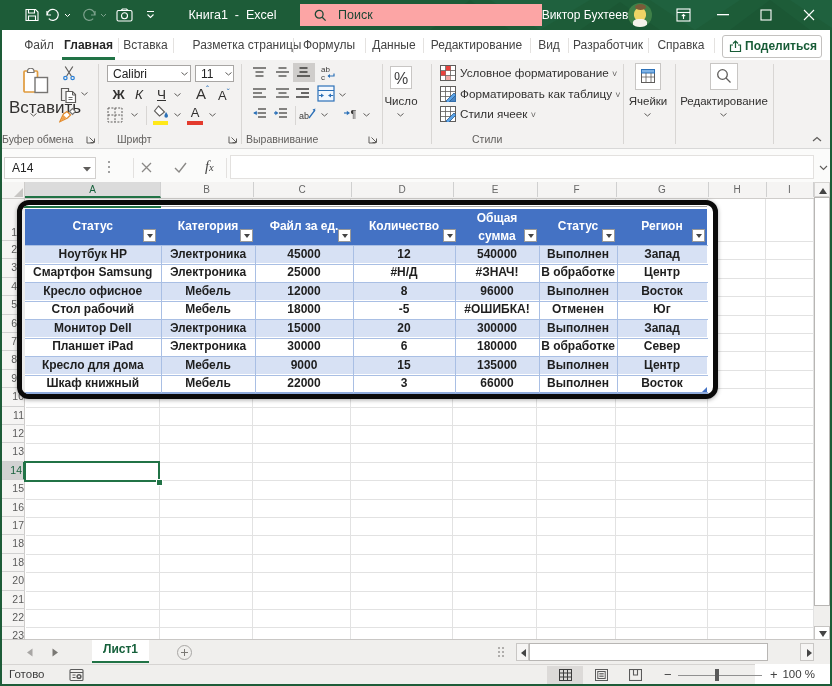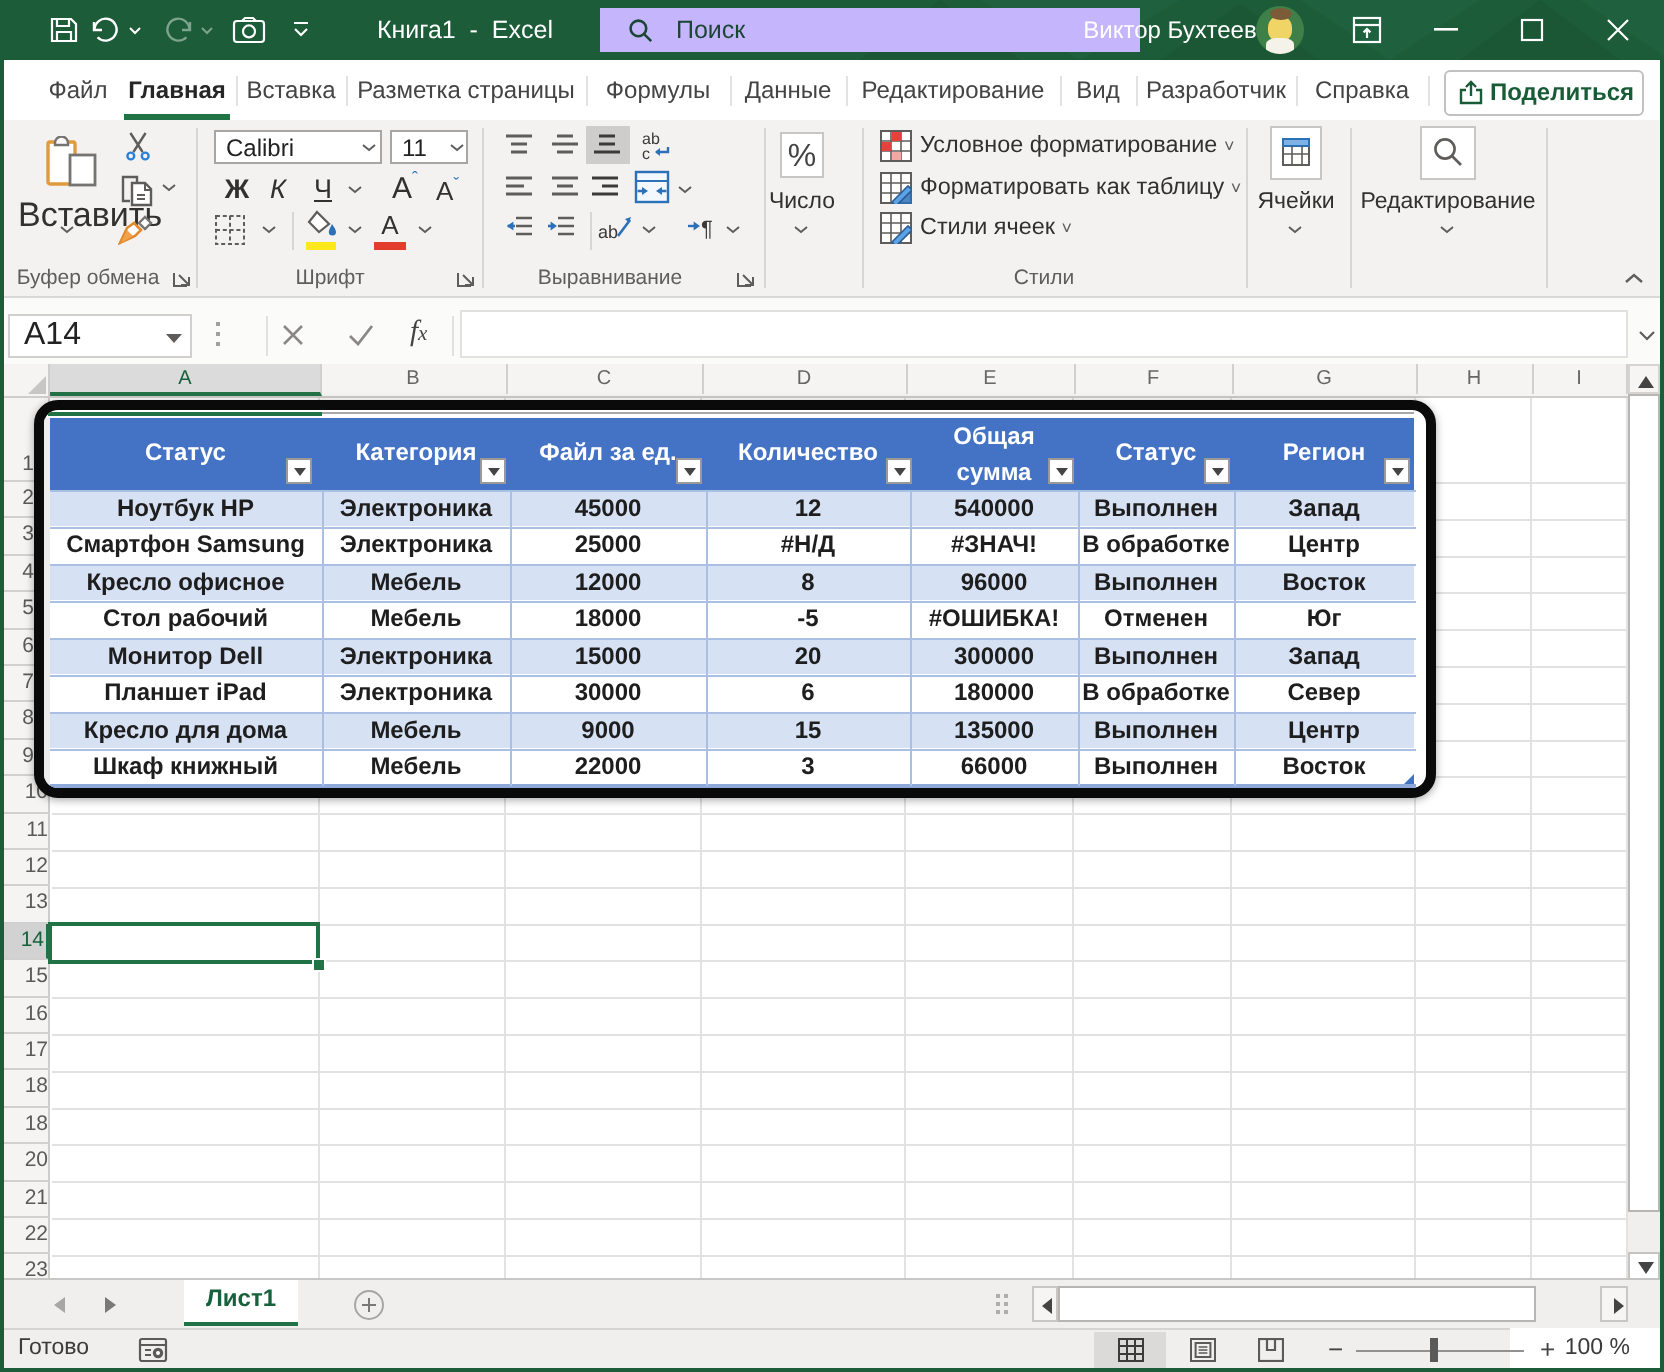--- a/index.html
+++ b/index.html
@@ -1,21 +1,21 @@
 <!DOCTYPE html>
 <html><head>
 <meta charset="utf-8">
 <style>
 html,body{margin:0;padding:0}
 body{width:832px;height:686px;position:relative;font-family:"Liberation Sans",sans-serif;overflow:hidden;background:#fff}
 .ab{position:absolute}
 svg{display:block}
 .tabtx{position:absolute;top:0;height:30px;line-height:30px;font-size:12px;color:#444;text-align:center}
 .sep{position:absolute;width:1px;background:#d8d6d4}
-.glabel{position:absolute;top:72px;height:14px;line-height:14px;font-size:10.5px;color:#605e5c;text-align:center}
+.glabel{position:absolute;top:72px;height:14px;line-height:14px;font-size:10.5px;color:#605e5c;text-align:left}
 .launch{position:absolute;top:74px;width:10px;height:10px}
 .chev{position:absolute;width:7px;height:4px}
 .colh{position:absolute;top:0;height:15px;line-height:16px;font-size:10px;color:#666;text-align:center;border-right:1px solid #d0d0d0}
 .rowh{position:absolute;left:0;width:22px;font-size:10.5px;color:#5a5a5a;text-align:right;padding-right:1px;border-bottom:1px solid #d0d0d0}
 .vline{position:absolute;width:1px;background:#e2e2e2}
 .hdrcell{position:absolute;color:#fff;font-weight:bold;font-size:12px;text-align:center}
 .fbtn{position:absolute;width:13px;height:13px;background:#fff;border:1px solid #999;box-sizing:border-box}
 .fbtn:after{content:"";position:absolute;left:2.5px;top:4px;width:0;height:0;border:3px solid transparent;border-top:4px solid #444}
 .drow{position:absolute;left:2.5px;width:682.9px;height:18.53px}
 .dcell{position:absolute;top:0;height:18.5px;line-height:18.5px;font-size:12px;font-weight:600;color:#1e1e1e;text-align:center;white-space:nowrap}
@@ -59,21 +59,21 @@
   <rect x="1" y="2.5" width="15" height="10.5" rx="1.5"></rect>
       <circle cx="8.5" cy="7.7" r="3"></circle>
       <path d="M5 2.5L6.5 1h4L12 2.5"></path>
  </svg>
 
  <svg class="ab" style="left:146px;top:10px" width="9" height="9" viewBox="0 0 9 9" fill="none" stroke="#fff" stroke-width="1">
       <path d="M1 1.5h7M1.5 4.5l3 3 3-3" stroke-width="1.1"></path>
     </svg>
  <div class="ab" style="left:160px;top:0;width:145px;height:30px;line-height:30px;color:#fff;font-size:12.5px;text-align:center">Книга1&nbsp; - &nbsp;Excel</div>
 
- <div class="ab" style="left:300px;top:4px;width:270px;height:22px;background:#c4b5fd;border-radius:0">
+ <div class="ab" style="left:300px;top:4px;width:242px;height:22px;background:#fca5a5;border-radius:0">
   <svg class="ab" style="left:14px;top:4.5px" width="13" height="13" viewBox="0 0 13 13" fill="none" stroke="#1c4634" stroke-width="1.3">
         <circle cx="5.2" cy="5.2" r="3.9"></circle>
         <path d="M8.2 8.2l3.4 3.4"></path>
       </svg>
   <div class="ab" style="left:38px;top:0;height:22px;line-height:22px;font-size:12.5px;color:#1c4634">Поиск</div>
  </div>
  <div class="ab" style="left:538px;top:0;width:94px;height:30px;line-height:30px;color:#fff;font-size:12px;text-align:center">Виктор Бухтеев</div>
 
  <div class="ab" style="left:628px;top:3px;width:24px;height:24px;border-radius:50%;background:#3f8048;overflow:hidden">
    <div class="ab" style="left:6px;top:5px;width:12px;height:13px;border-radius:45%;background:#f0d465"></div>
@@ -95,21 +95,21 @@
  <svg class="ab" style="left:803px;top:9px" width="12" height="12" viewBox="0 0 12 12" stroke="#fff" stroke-width="1.1">
       <path d="M1 1l10 10M11 1L1 11"></path>
     </svg>
 </div>
 
 <div class="ab" style="left:2px;top:30px;width:828px;height:30px;background:#fff">
  <div class="tabtx" style="left:16px;width:42px">Файл</div>
  <div class="tabtx" style="left:58px;width:57px;font-weight:bold;color:#262626">Главная</div>
  <div class="ab" style="left:60px;top:26.5px;width:53px;height:3px;background:#217346"></div>
  <div class="tabtx" style="left:116px;width:55px">Вставка</div>
- <div class="tabtx" style="left:171px;width:120px">Разметка страницы</div>
+ <div class="tabtx" style="left:185px;width:120px">Разметка страницы</div>
  <div class="tabtx" style="left:291px;width:72px">Формулы</div>
  <div class="tabtx" style="left:363px;width:58px">Данные</div>
  <div class="tabtx" style="left:421px;width:107px">Редактирование</div>
  <div class="tabtx" style="left:528px;width:38px">Вид</div>
  <div class="tabtx" style="left:566px;width:80px">Разработчик</div>
  <div class="tabtx" style="left:646px;width:66px">Справка</div>
  <div class="ab" style="left:115.5px;top:8px;width:1px;height:15px;background:#e4e2e0"></div>
  <div class="ab" style="left:170.5px;top:8px;width:1px;height:15px;background:#e4e2e0"></div>
  <div class="ab" style="left:290.5px;top:8px;width:1px;height:15px;background:#e4e2e0"></div>
  <div class="ab" style="left:362.5px;top:8px;width:1px;height:15px;background:#e4e2e0"></div>
@@ -326,21 +326,21 @@
  <svg class="chev" style="left:718px;top:53px" viewBox="0 0 7 4" fill="none" stroke="#5f5d5b" stroke-width="1">
       <path d="M0.5 0.5L3.5 3L6.5 0.5"></path>
     </svg>
  <svg class="ab" style="left:810px;top:76px" width="10" height="6" viewBox="0 0 10 6" fill="none" stroke="#5f5d5b" stroke-width="1.2">
       <path d="M1 5l4-3.5L9 5"></path>
     </svg>
 </div>
 
 <div class="ab" style="left:2px;top:149px;width:828px;height:33px;background:#fbfbfa">
  <div class="ab" style="left:2px;top:8px;width:92px;height:22px;background:#fff;border:1px solid #d2d0ce;box-sizing:border-box">
-  <div class="ab" style="left:7px;top:0;height:20px;line-height:20px;font-size:16px;color:#222">A14</div>
+  <div class="ab" style="left:7px;top:0;height:20px;line-height:20px;font-size:12px;color:#222">A14</div>
   <svg class="ab" style="left:78px;top:8.5px" width="8" height="5" viewBox="0 0 8 5">
         <path d="M0 0l4 4.5L8 0z" fill="#5f5d5b"></path>
       </svg>
  </div>
  <div class="ab" style="left:106px;top:12px;width:2px;height:2px;background:#a0a0a0;box-shadow:0 5px 0 #a0a0a0,0 10px 0 #a0a0a0"></div>
  <svg class="ab" style="left:139px;top:13px" width="11" height="11" viewBox="0 0 11 11" stroke="#8a8886" stroke-width="1.3">
       <path d="M1 1l9 9M10 1l-9 9"></path>
     </svg>
  <svg class="ab" style="left:172px;top:13px" width="13" height="11" viewBox="0 0 13 11" fill="none" stroke="#8a8886" stroke-width="1.4">
       <path d="M1 6l4 4 7-9"></path>

